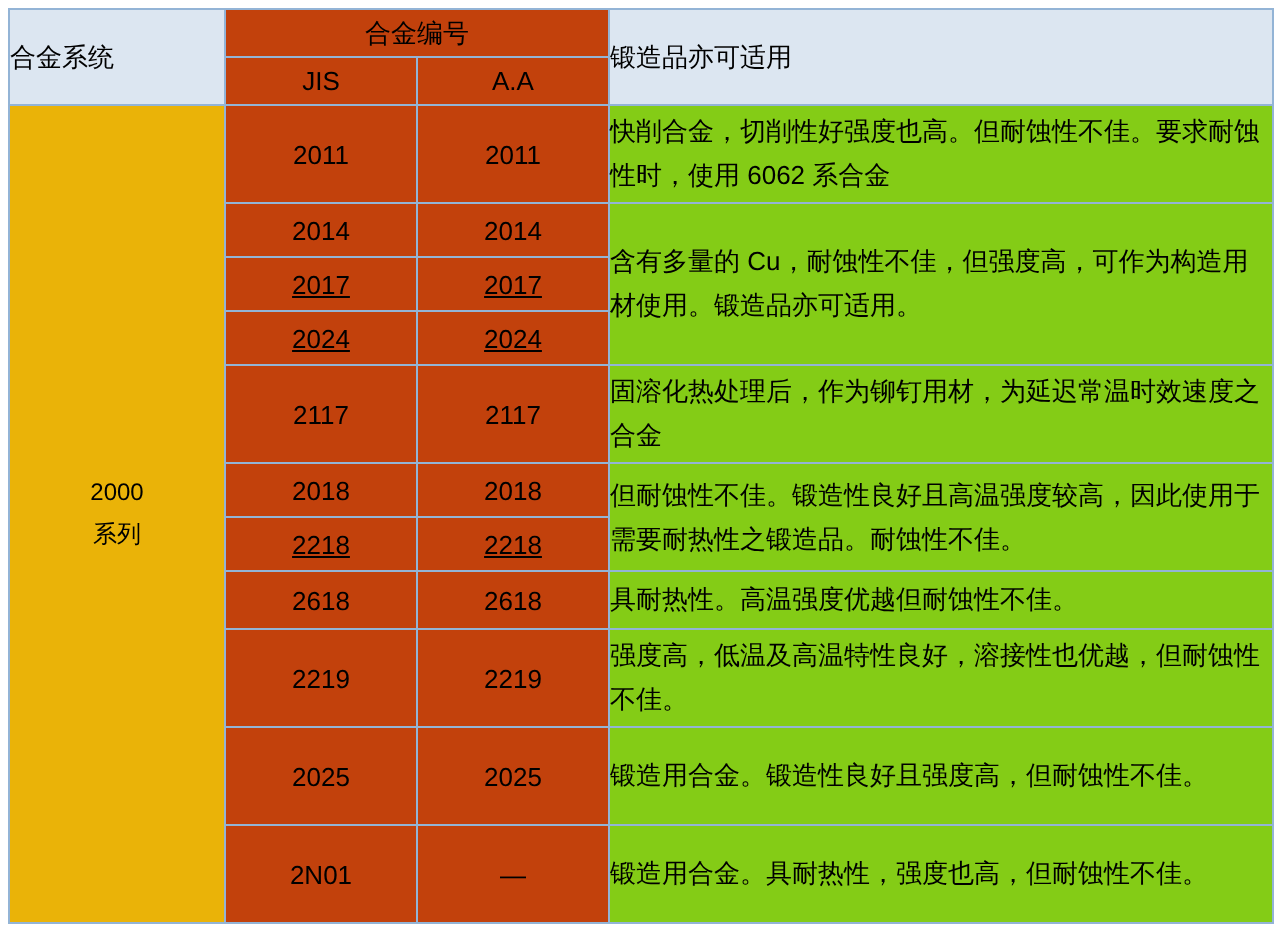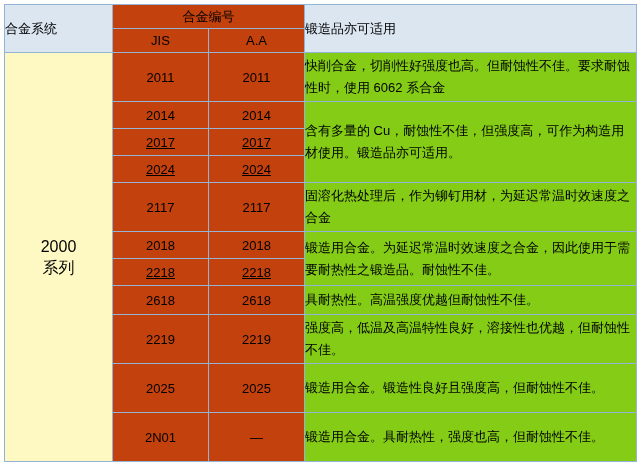--- a/index.html
+++ b/index.html
@@ -43,23 +43,23 @@
   }
   .hdr-tall {
     background: #dce6f1;
     text-align: left;
     font-size: 13px;
     color: #000;
     height: 46px;
   }
   .sys-cell {
     text-align: center;
-    font-size: 16px;
+    font-size: 12px;
     line-height: 21px;
-    background: #fef9c3;
+    background: #eab308;
   }
   .code-cell {
     text-align: center;
     font-size: 13px;
     background: #c2410c;
     height: 26px;
   }
   .desc-cell {
     text-align: left;
     font-size: 13px;
@@ -129,21 +129,21 @@
 
       <tr>
         <td class="code-cell" style="height:48px">2117</td>
         <td class="code-cell" style="height:48px">2117</td>
         <td class="desc-cell" style="height:48px">固溶化热处理后，作为铆钉用材，为延迟常温时效速度之合金</td>
       </tr>
 
       <tr>
         <td class="code-cell nogap">2018</td>
         <td class="code-cell nogap">2018</td>
-        <td class="desc-cell" rowspan="2">锻造用合金。为延迟常温时效速度之合金，因此使用于需要耐热性之锻造品。耐蚀性不佳。</td>
+        <td class="desc-cell" rowspan="2">但耐蚀性不佳。锻造性良好且高温强度较高，因此使用于需要耐热性之锻造品。耐蚀性不佳。</td>
       </tr>
       <tr>
         <td class="code-cell notopline">2218</td>
         <td class="code-cell notopline">2218</td>
       </tr>
 
       <tr>
         <td class="code-cell" style="height:28px">2618</td>
         <td class="code-cell" style="height:28px">2618</td>
         <td class="desc-cell" style="height:28px">具耐热性。高温强度优越但耐蚀性不佳。</td>

